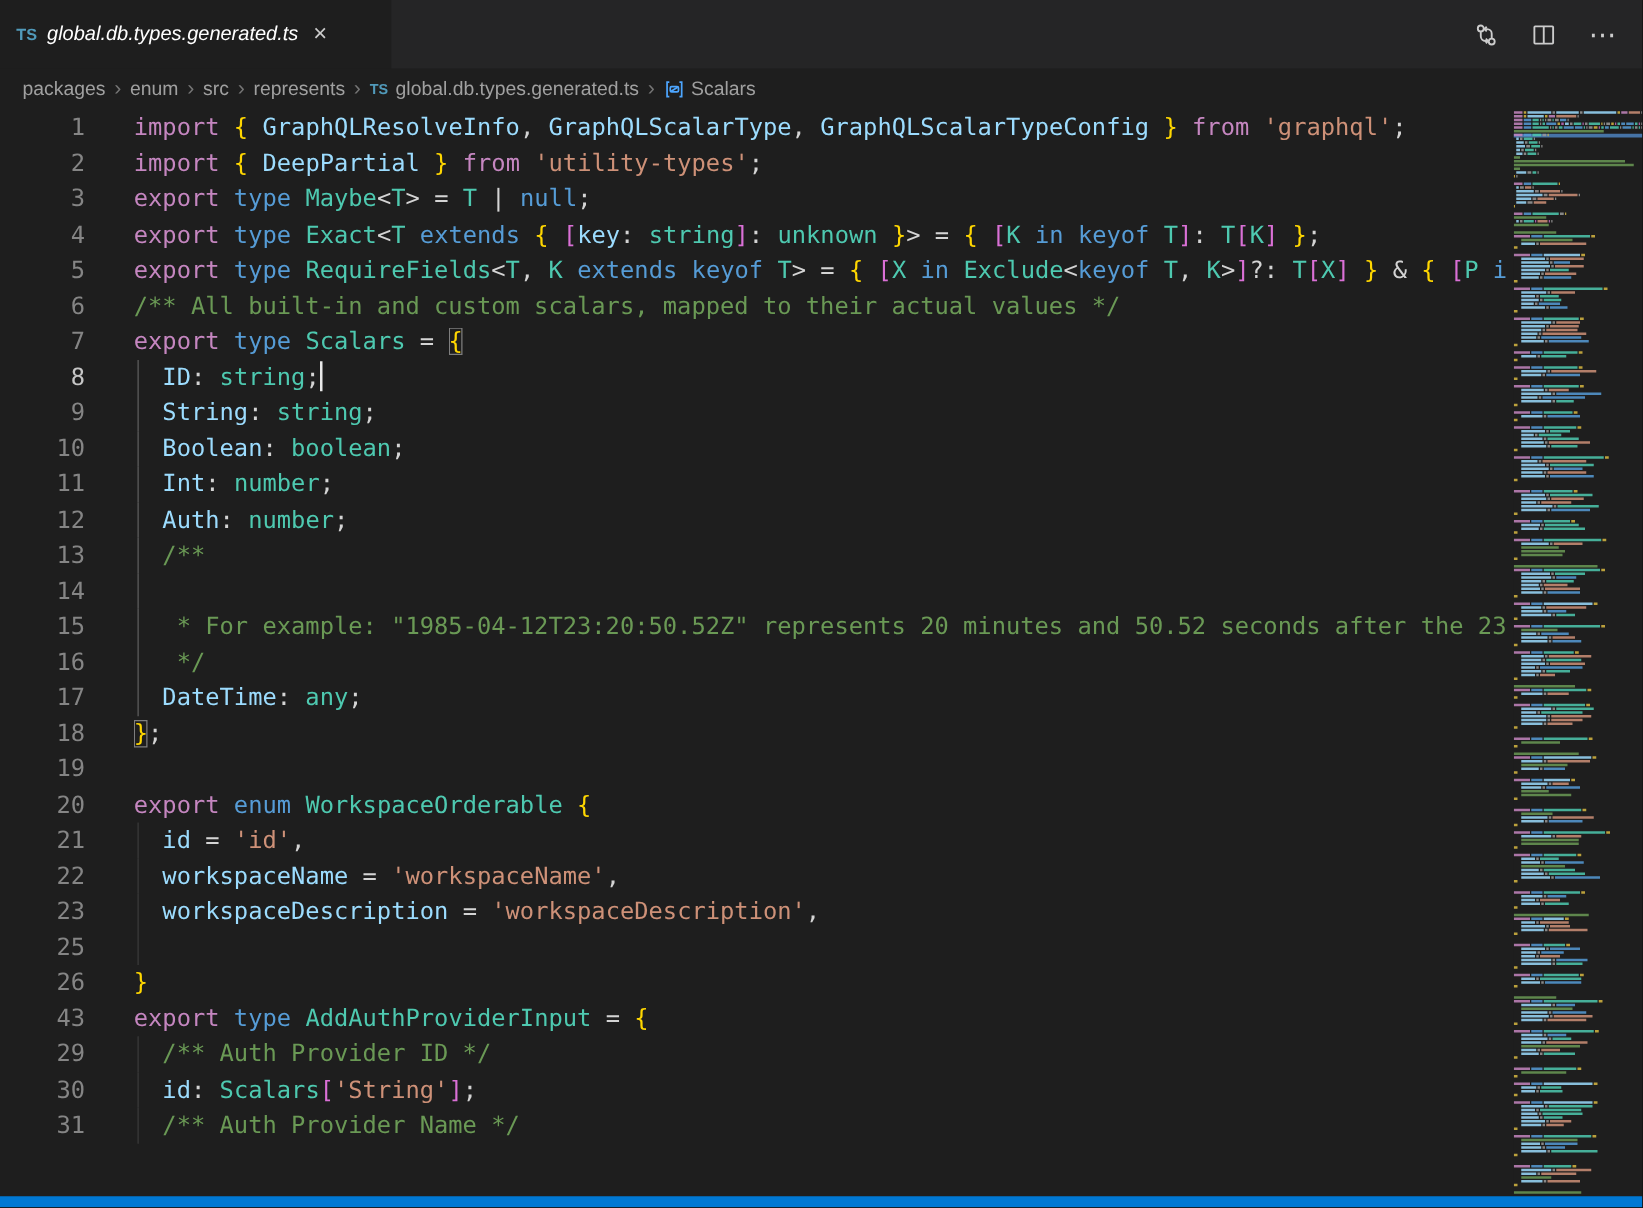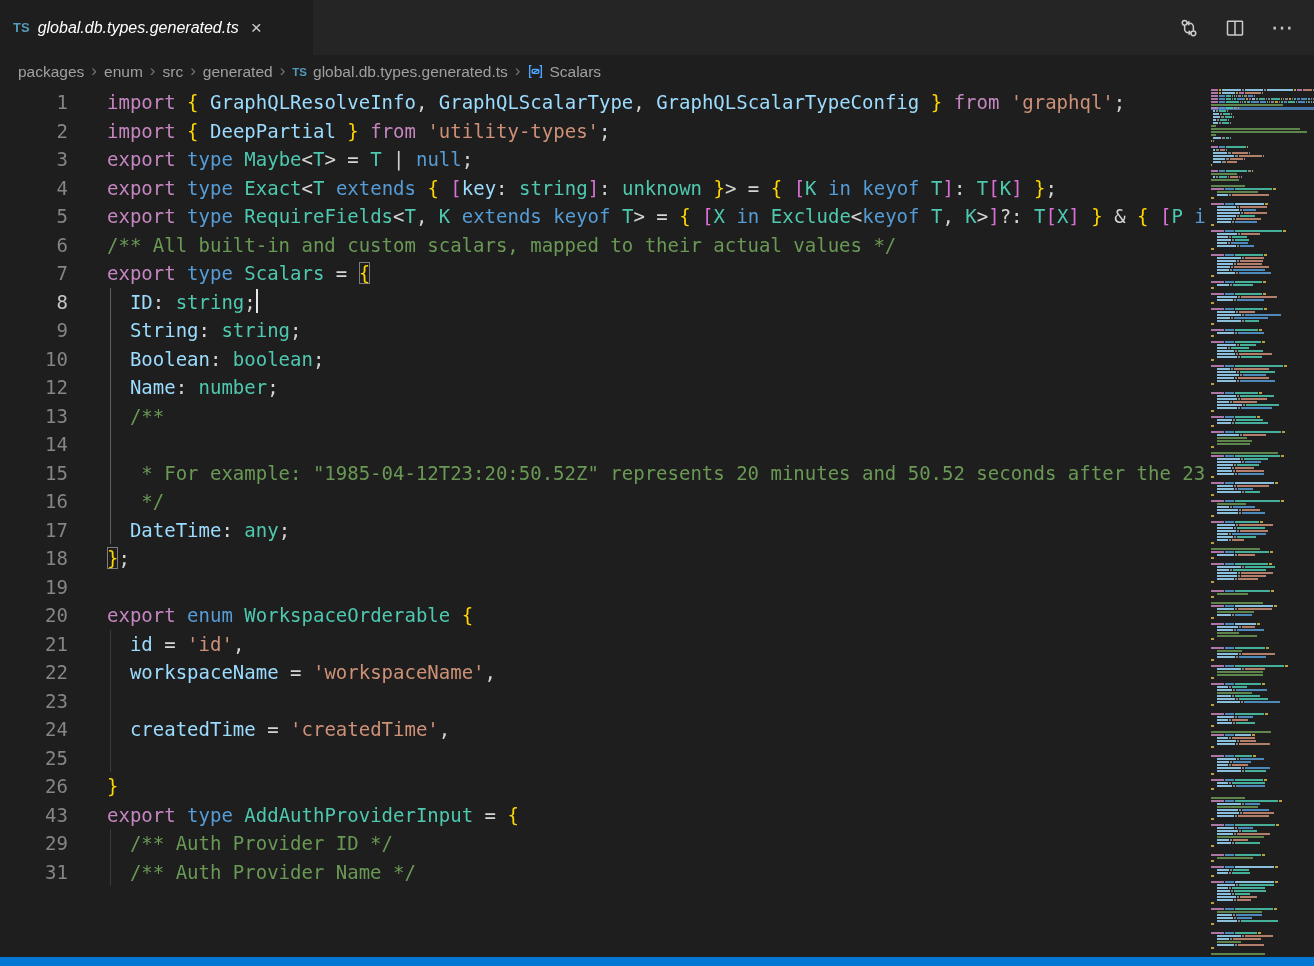--- a/index.html
+++ b/index.html
@@ -87,21 +87,21 @@
       <span class="bc-sep">›</span>
       <span class="bc-item">
         <span>enum</span>
       </span>
       <span class="bc-sep">›</span>
       <span class="bc-item">
         <span>src</span>
       </span>
       <span class="bc-sep">›</span>
       <span class="bc-item">
-        <span>generated</span>
+        <span>represents</span>
       </span>
       <span class="bc-sep">›</span>
       <span class="bc-item">
         <span class="bc-ts">TS</span>
         <span>global.db.types.generated.ts</span>
       </span>
       <span class="bc-sep">›</span>
       <span class="bc-item">
         <span class="bc-sym">
           <svg width="17" height="17" viewBox="0 0 16 16" fill="none" stroke="#4da6ff" stroke-width="1.3">
@@ -154,23 +154,28 @@
           <span class="ln">9</span>
           <span class="guide act"></span>
           <span class="ctext"><span class="tk-pl">  </span><span class="tk-id">String</span><span class="tk-pl">: </span><span class="tk-ty">string</span><span class="tk-pl">;</span></span>
         </div>
         <div class="crow">
           <span class="ln">10</span>
           <span class="guide act"></span>
           <span class="ctext"><span class="tk-pl">  </span><span class="tk-id">Boolean</span><span class="tk-pl">: </span><span class="tk-ty">boolean</span><span class="tk-pl">;</span></span>
         </div>
         <div class="crow">
+          <span class="ln">11</span>
+          <span class="guide act"></span>
+          <span class="ctext"><span class="tk-pl">  </span><span class="tk-id">Int</span><span class="tk-pl">: </span><span class="tk-ty">number</span><span class="tk-pl">;</span></span>
+        </div>
+        <div class="crow">
           <span class="ln">12</span>
           <span class="guide act"></span>
-          <span class="ctext"><span class="tk-pl">  </span><span class="tk-id">Name</span><span class="tk-pl">: </span><span class="tk-ty">number</span><span class="tk-pl">;</span></span>
+          <span class="ctext"><span class="tk-pl">  </span><span class="tk-id">Auth</span><span class="tk-pl">: </span><span class="tk-ty">number</span><span class="tk-pl">;</span></span>
         </div>
         <div class="crow">
           <span class="ln">13</span>
           <span class="guide act"></span>
           <span class="ctext"><span class="tk-cm">  /**</span></span>
         </div>
         <div class="crow">
           <span class="ln">14</span>
           <span class="guide act"></span>
         </div>
@@ -207,42 +212,43 @@
           <span class="ctext"><span class="tk-pl">  </span><span class="tk-id">id</span><span class="tk-pl"> = </span><span class="tk-st">'id'</span><span class="tk-pl">,</span></span>
         </div>
         <div class="crow">
           <span class="ln">22</span>
           <span class="guide"></span>
           <span class="ctext"><span class="tk-pl">  </span><span class="tk-id">workspaceName</span><span class="tk-pl"> = </span><span class="tk-st">'workspaceName'</span><span class="tk-pl">,</span></span>
         </div>
         <div class="crow">
           <span class="ln">23</span>
           <span class="guide"></span>
-        </div>
-        <div class="crow">
-          <span class="ln">24</span>
-          <span class="guide"></span>
-          <span class="ctext"><span class="tk-pl">  </span><span class="tk-id">createdTime</span><span class="tk-pl"> = </span><span class="tk-st">'createdTime'</span><span class="tk-pl">,</span></span>
+          <span class="ctext"><span class="tk-pl">  </span><span class="tk-id">workspaceDescription</span><span class="tk-pl"> = </span><span class="tk-st">'workspaceDescription'</span><span class="tk-pl">,</span></span>
         </div>
         <div class="crow">
           <span class="ln">25</span>
           <span class="guide"></span>
         </div>
         <div class="crow">
           <span class="ln">26</span>
           <span class="ctext"><span class="tk-b0">}</span></span>
         </div>
         <div class="crow">
           <span class="ln">43</span>
           <span class="ctext"><span class="tk-kc">export</span><span class="tk-pl"> </span><span class="tk-kw">type</span><span class="tk-pl"> </span><span class="tk-ty">AddAuthProviderInput</span><span class="tk-pl"> = </span><span class="tk-b0">{</span></span>
         </div>
         <div class="crow">
           <span class="ln">29</span>
           <span class="guide"></span>
           <span class="ctext"><span class="tk-cm">  /** Auth Provider ID */</span></span>
+        </div>
+        <div class="crow">
+          <span class="ln">30</span>
+          <span class="guide"></span>
+          <span class="ctext"><span class="tk-pl">  </span><span class="tk-id">id</span><span class="tk-pl">: </span><span class="tk-ty">Scalars</span><span class="tk-b1">[</span><span class="tk-st">'String'</span><span class="tk-b1">]</span><span class="tk-pl">;</span></span>
         </div>
         <div class="crow">
           <span class="ln">31</span>
           <span class="guide"></span>
           <span class="ctext"><span class="tk-cm">  /** Auth Provider Name */</span></span>
         </div>
       </div>
     <div class="cursor"></div>
     <div class="minimap" id="minimap">
       <div class="mm-hl"></div>

